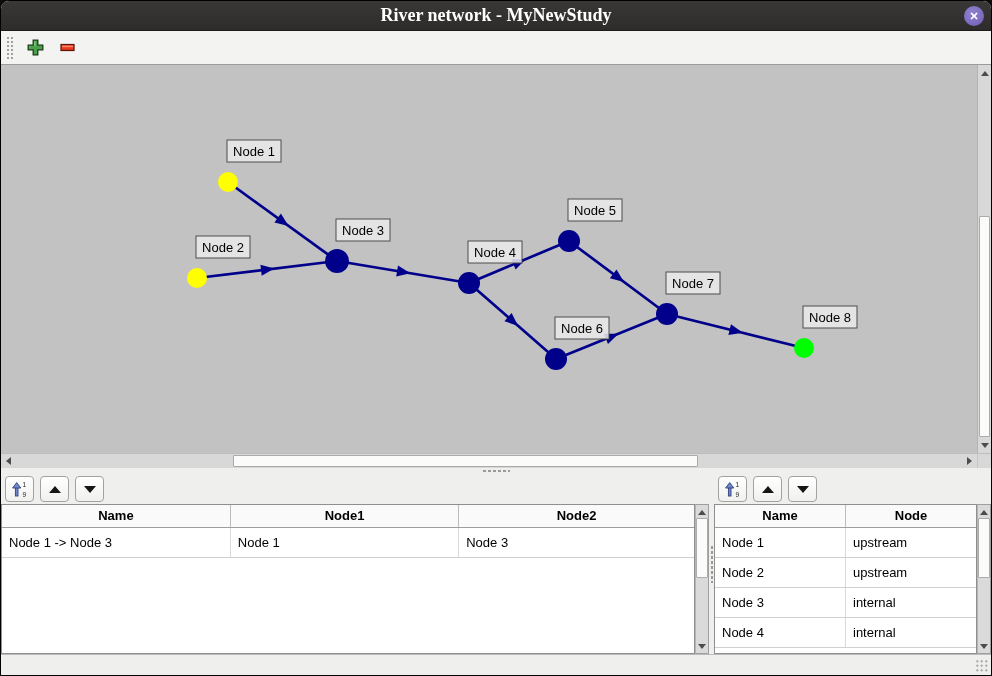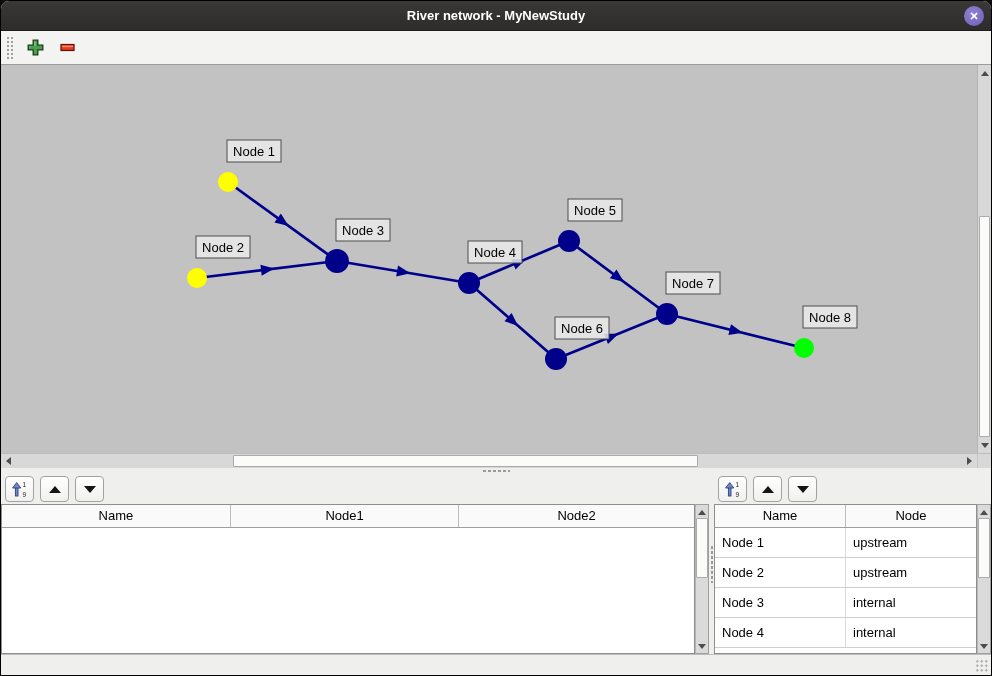--- a/index.html
+++ b/index.html
@@ -8,21 +8,21 @@
     position:relative; width:992px; height:676px;
     border:1px solid #000; border-radius:9px 9px 2px 2px; overflow:hidden;
     background:#efefed; display:flex; flex-direction:column;
   }
   
   .titlebar {
     flex:0 0 30px; background:linear-gradient(#393836,#2d2c2a);
     border-bottom:1px solid #1c1c1c;
     display:flex; align-items:center; justify-content:center; position:relative;
   }
-  .title-text { color:#ffffff; font-size:13px; font-weight:bold; }
+  .title-text { color:#ffffff; font-size:18px; font-weight:bold;font-family:Liberation Serif, serif; }
   .close-btn {
     position:absolute; right:7px; top:5px; width:20px; height:20px; border-radius:50%;
     background:radial-gradient(circle at 40% 35%, #9183cf, #7a68bd 70%);
     color:#fff; font-size:11px; font-weight:bold;
     display:flex; align-items:center; justify-content:center; cursor:default;
   }
   
   .toolbar {
     flex:0 0 34px; background:#f3f3f1; border-bottom:1px solid #9c9c9c;
     display:flex; align-items:center; padding-left:5px;
@@ -63,21 +63,21 @@
     width:29px; height:26px; background:linear-gradient(#ffffff,#f0f0ee);
     border:1px solid #a2a2a0; border-radius:4px;
     display:flex; align-items:center; justify-content:center;
   }
   .tri-lg-up   { width:0;height:0;border-left:6px solid transparent;border-right:6px solid transparent;border-bottom:7px solid #151515; }
   .tri-lg-down { width:0;height:0;border-left:6px solid transparent;border-right:6px solid transparent;border-top:7px solid #151515; }
   .table-area { flex:0 0 150px; display:flex; }
   table { border-collapse:collapse; table-layout:fixed; width:100%; background:#fff; font-size:13px; }
   .table-frame { flex:1; border:1px solid #8f8f8f; background:#fff; overflow:hidden; }
   th {
-    height:22px; font-weight:normal; background:#fafafa; color:#000;
+    height:22px; font-weight:bold; background:#fafafa; color:#000;
     border-right:1px solid #bcbcbc; border-bottom:1px solid #9e9e9e; text-align:center;
     padding:0 4px; overflow:hidden; white-space:nowrap;
   }
   th:last-child { border-right:none; }
   td {
     height:30px; color:#000; border-right:1px solid #d9d9d9; border-bottom:1px solid #cfcfcf;
     padding:0 4px 0 7px; overflow:hidden; white-space:nowrap; background:#fff;
   }
   td:last-child { border-right:none; }
   .tscroll { flex:0 0 14px; position:relative; background:#dadada; border:1px solid #9e9e9e; border-left:1px solid #b5b5b5; }
@@ -233,20 +233,25 @@
                 <col style="width:34%">
               </colgroup>
             <thead>
                 <tr>
                   <th>Name</th>
                   <th>Node1</th>
                   <th>Node2</th>
                 </tr>
               </thead>
             <tbody>
+                <tr>
+                  <td>Node 1 -&gt; Node 3</td>
+                  <td>Node 1</td>
+                  <td>Node 3</td>
+                </tr>
               </tbody>
           </table>
         </div>
         <div class="tscroll">
           <div class="sb-btn" style="left:0;top:1px;width:12px;height:12px;">
               <span class="tri up"></span>
             </div>
           <div class="thumb" style="left:0;right:0;top:13px;height:60px;"></div>
           <div class="sb-btn" style="left:0;bottom:1px;width:12px;height:12px;">
               <span class="tri down"></span>

